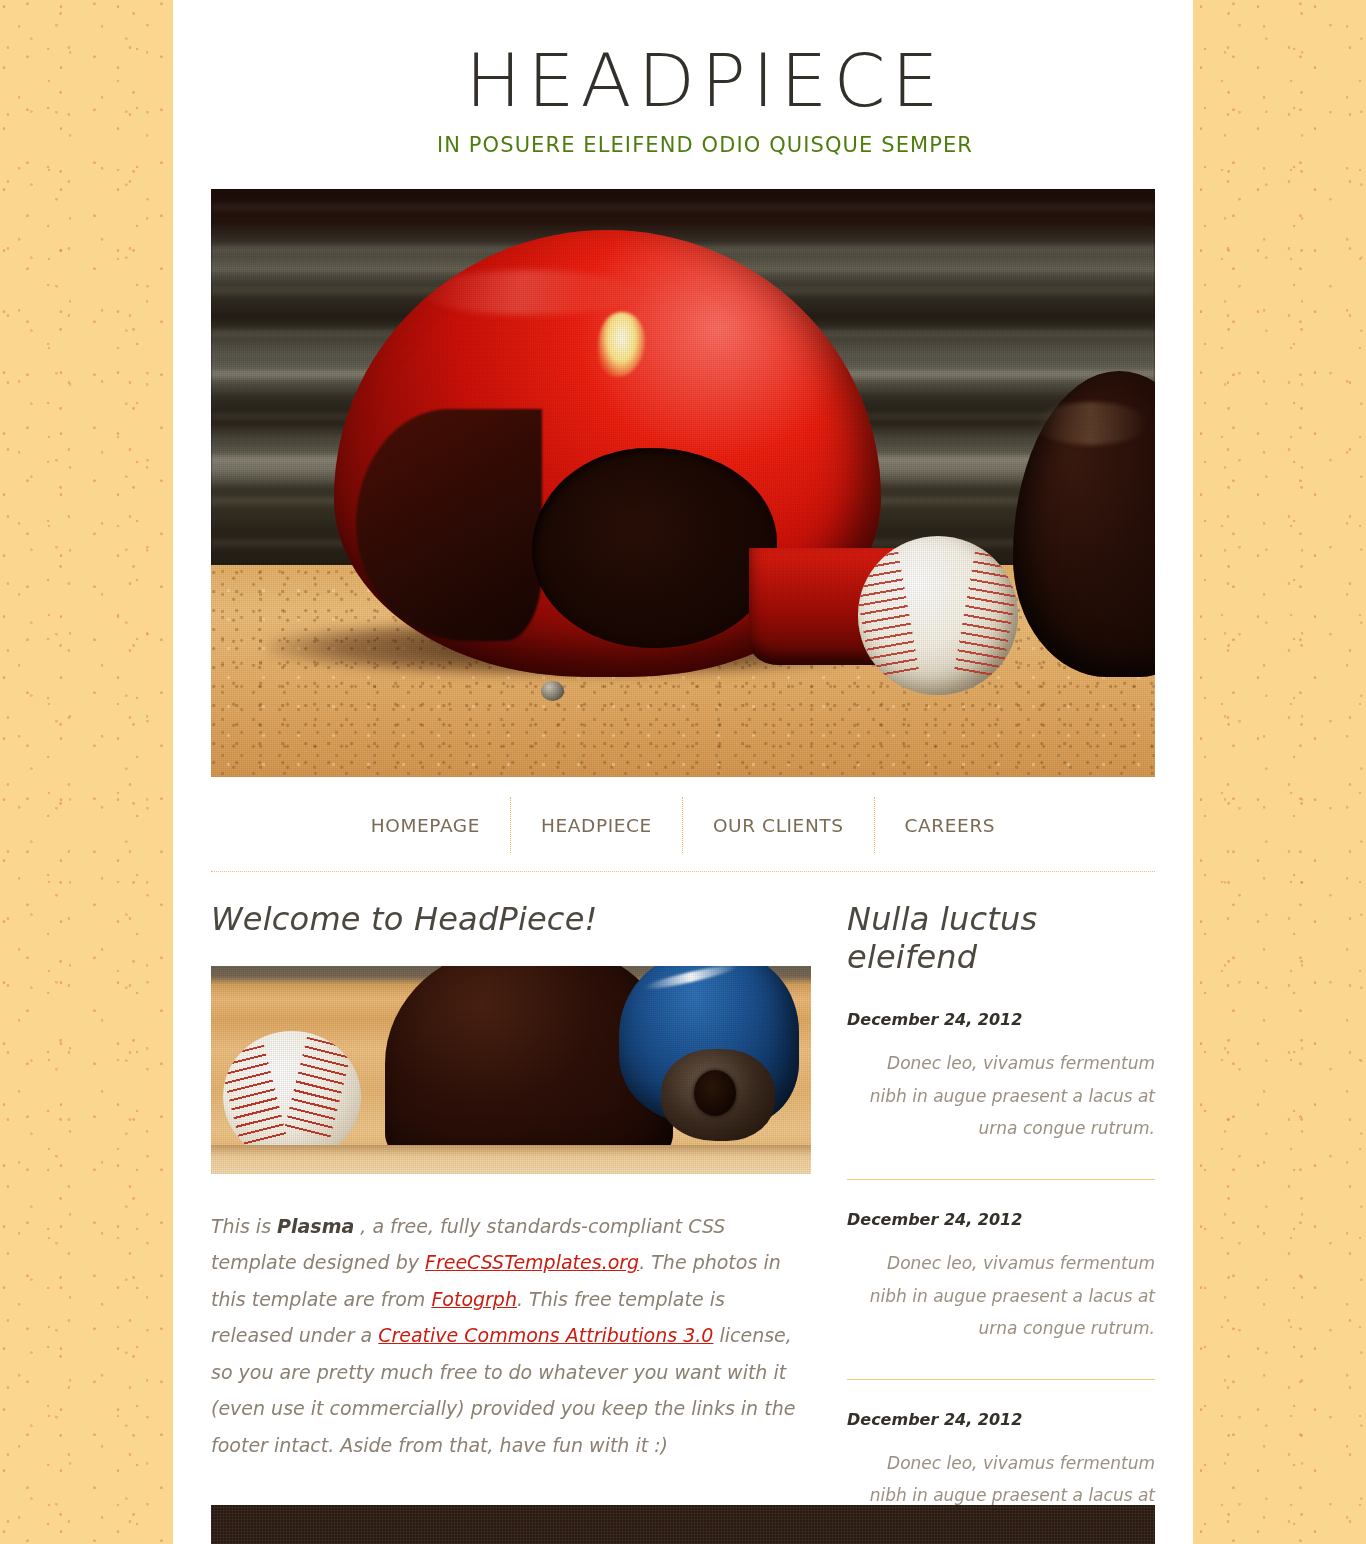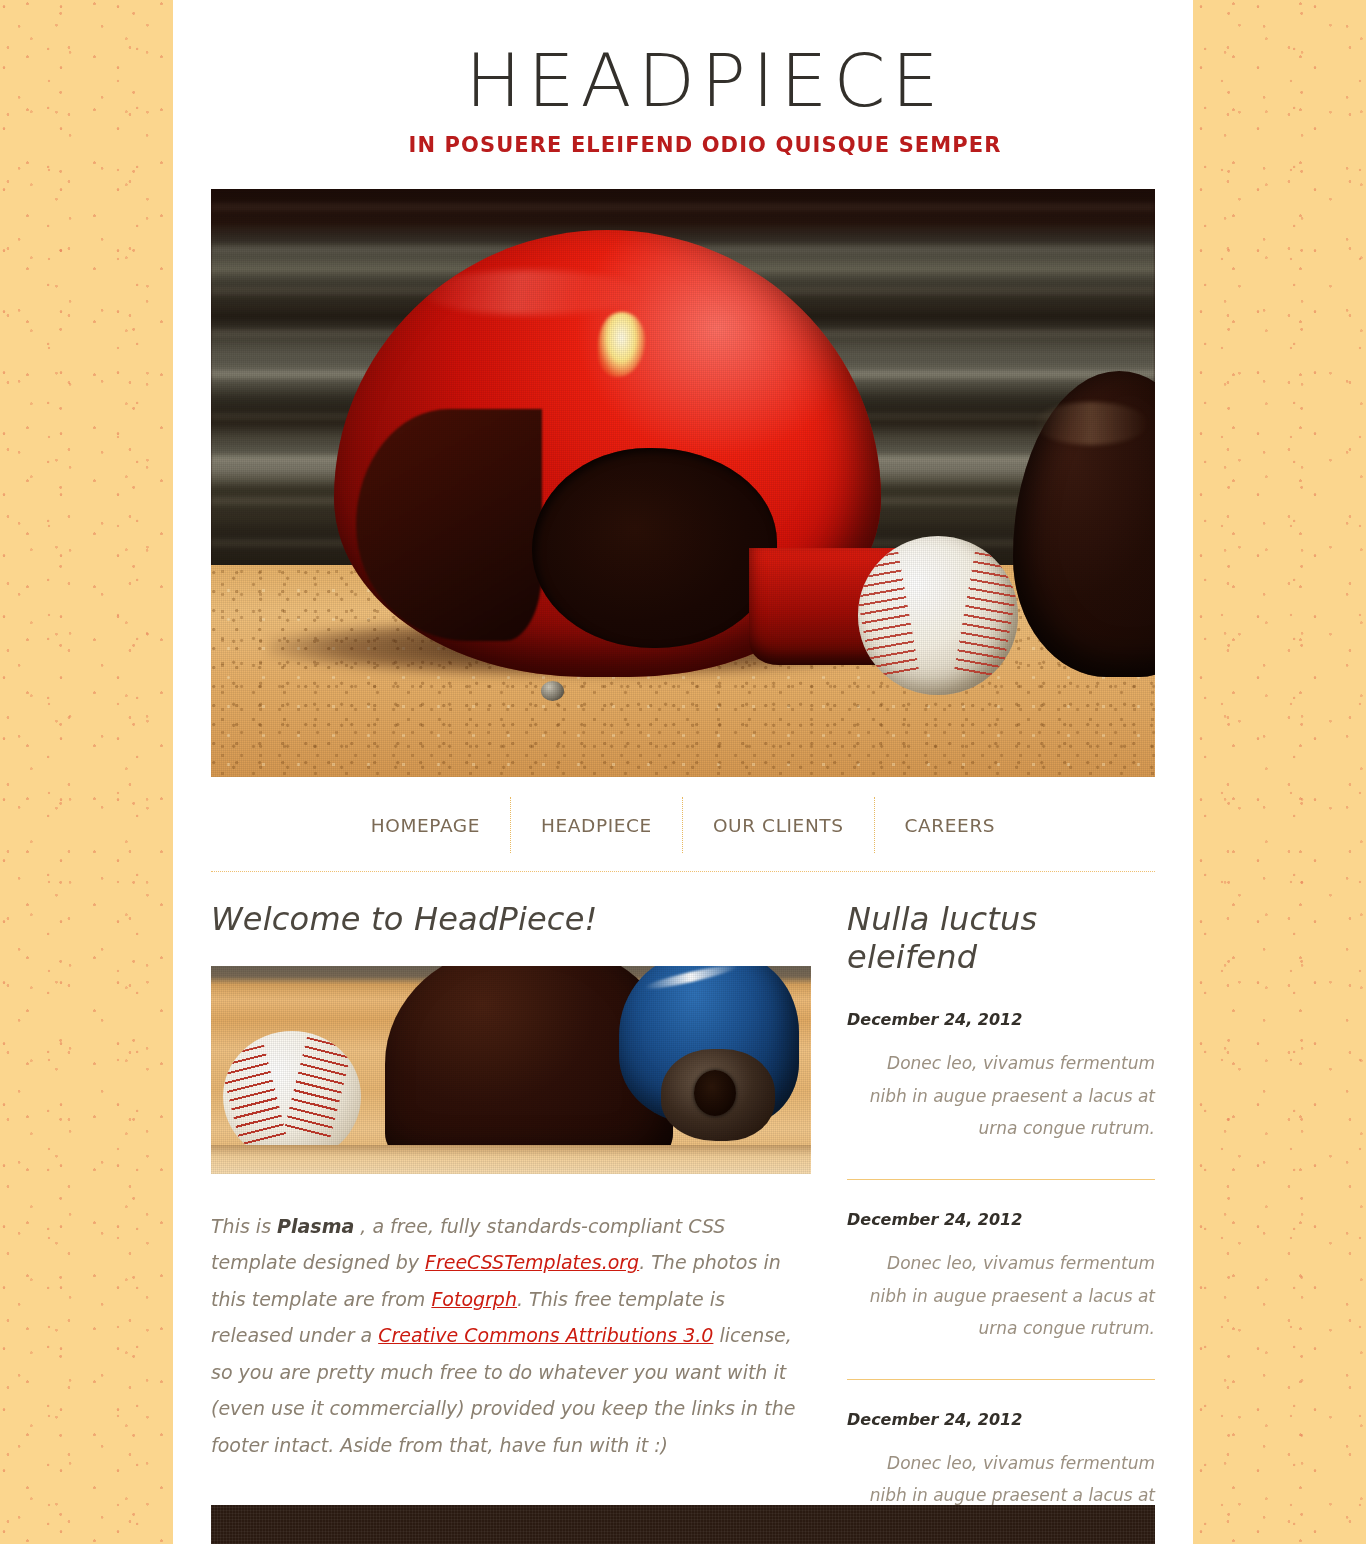--- a/index.html
+++ b/index.html
@@ -48,23 +48,23 @@
     font-weight: 300;
     letter-spacing: 6px;
     color: #33302b;
     line-height: 1.0;
     margin: 0;
     font-family: "DejaVu Sans", sans-serif;
     transform: scaleX(1.02);
   }
   #site-tagline {
     font-size: 21px;
-    font-weight: 700;
+    font-weight: 400;
     letter-spacing: 1.1px;
-    color: #b91c1c;
+    color: #4d7c0f;
     margin: 16px 0 0 0;
     font-family: "DejaVu Sans", sans-serif;
     text-align: center;
   }
   
   #hero {
     position: relative;
     width: 944px;
     height: 588px;
     margin: 32px auto 0 auto;

